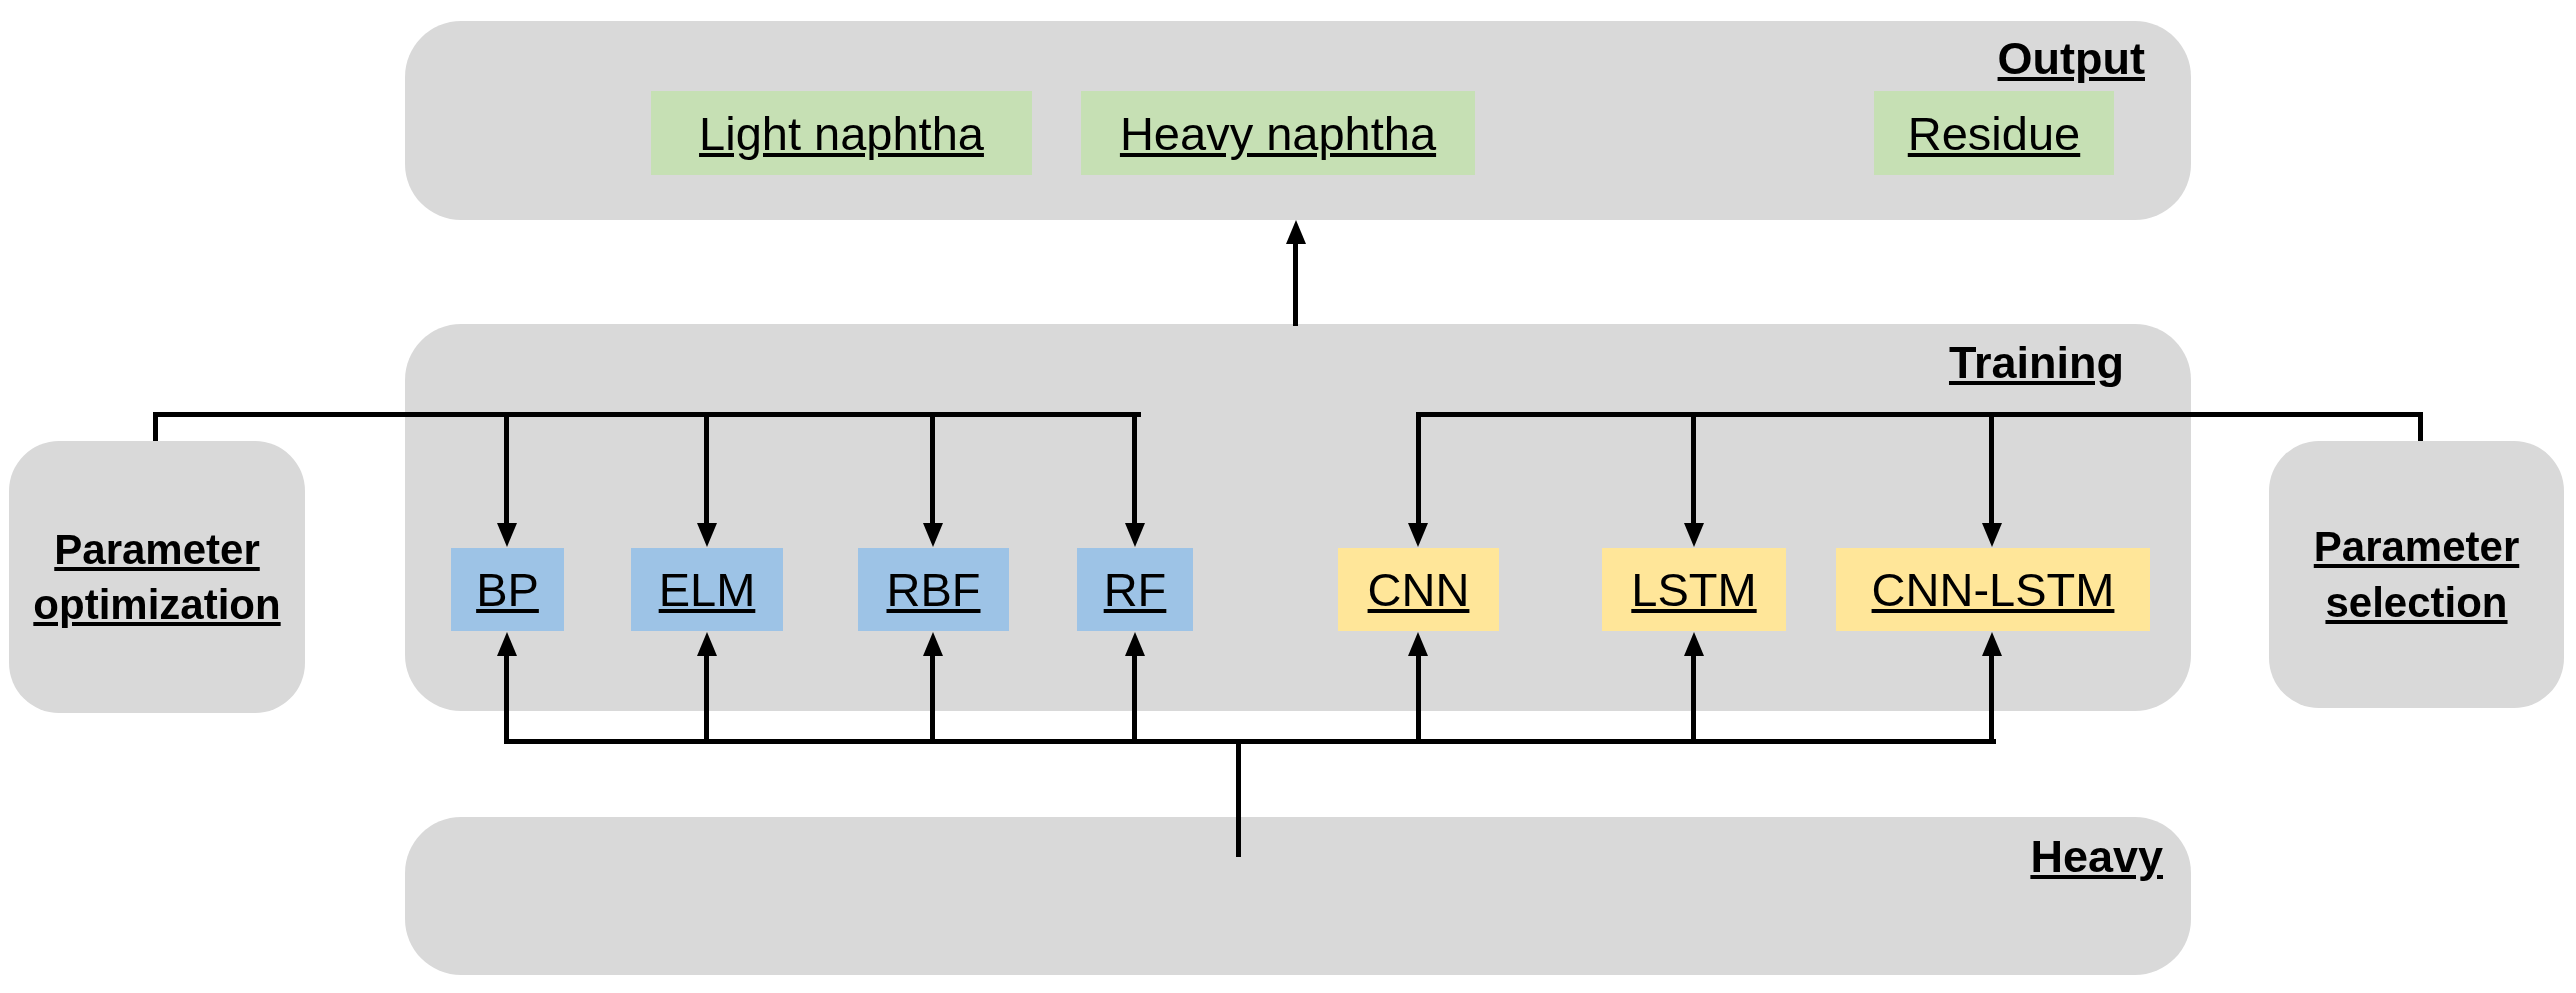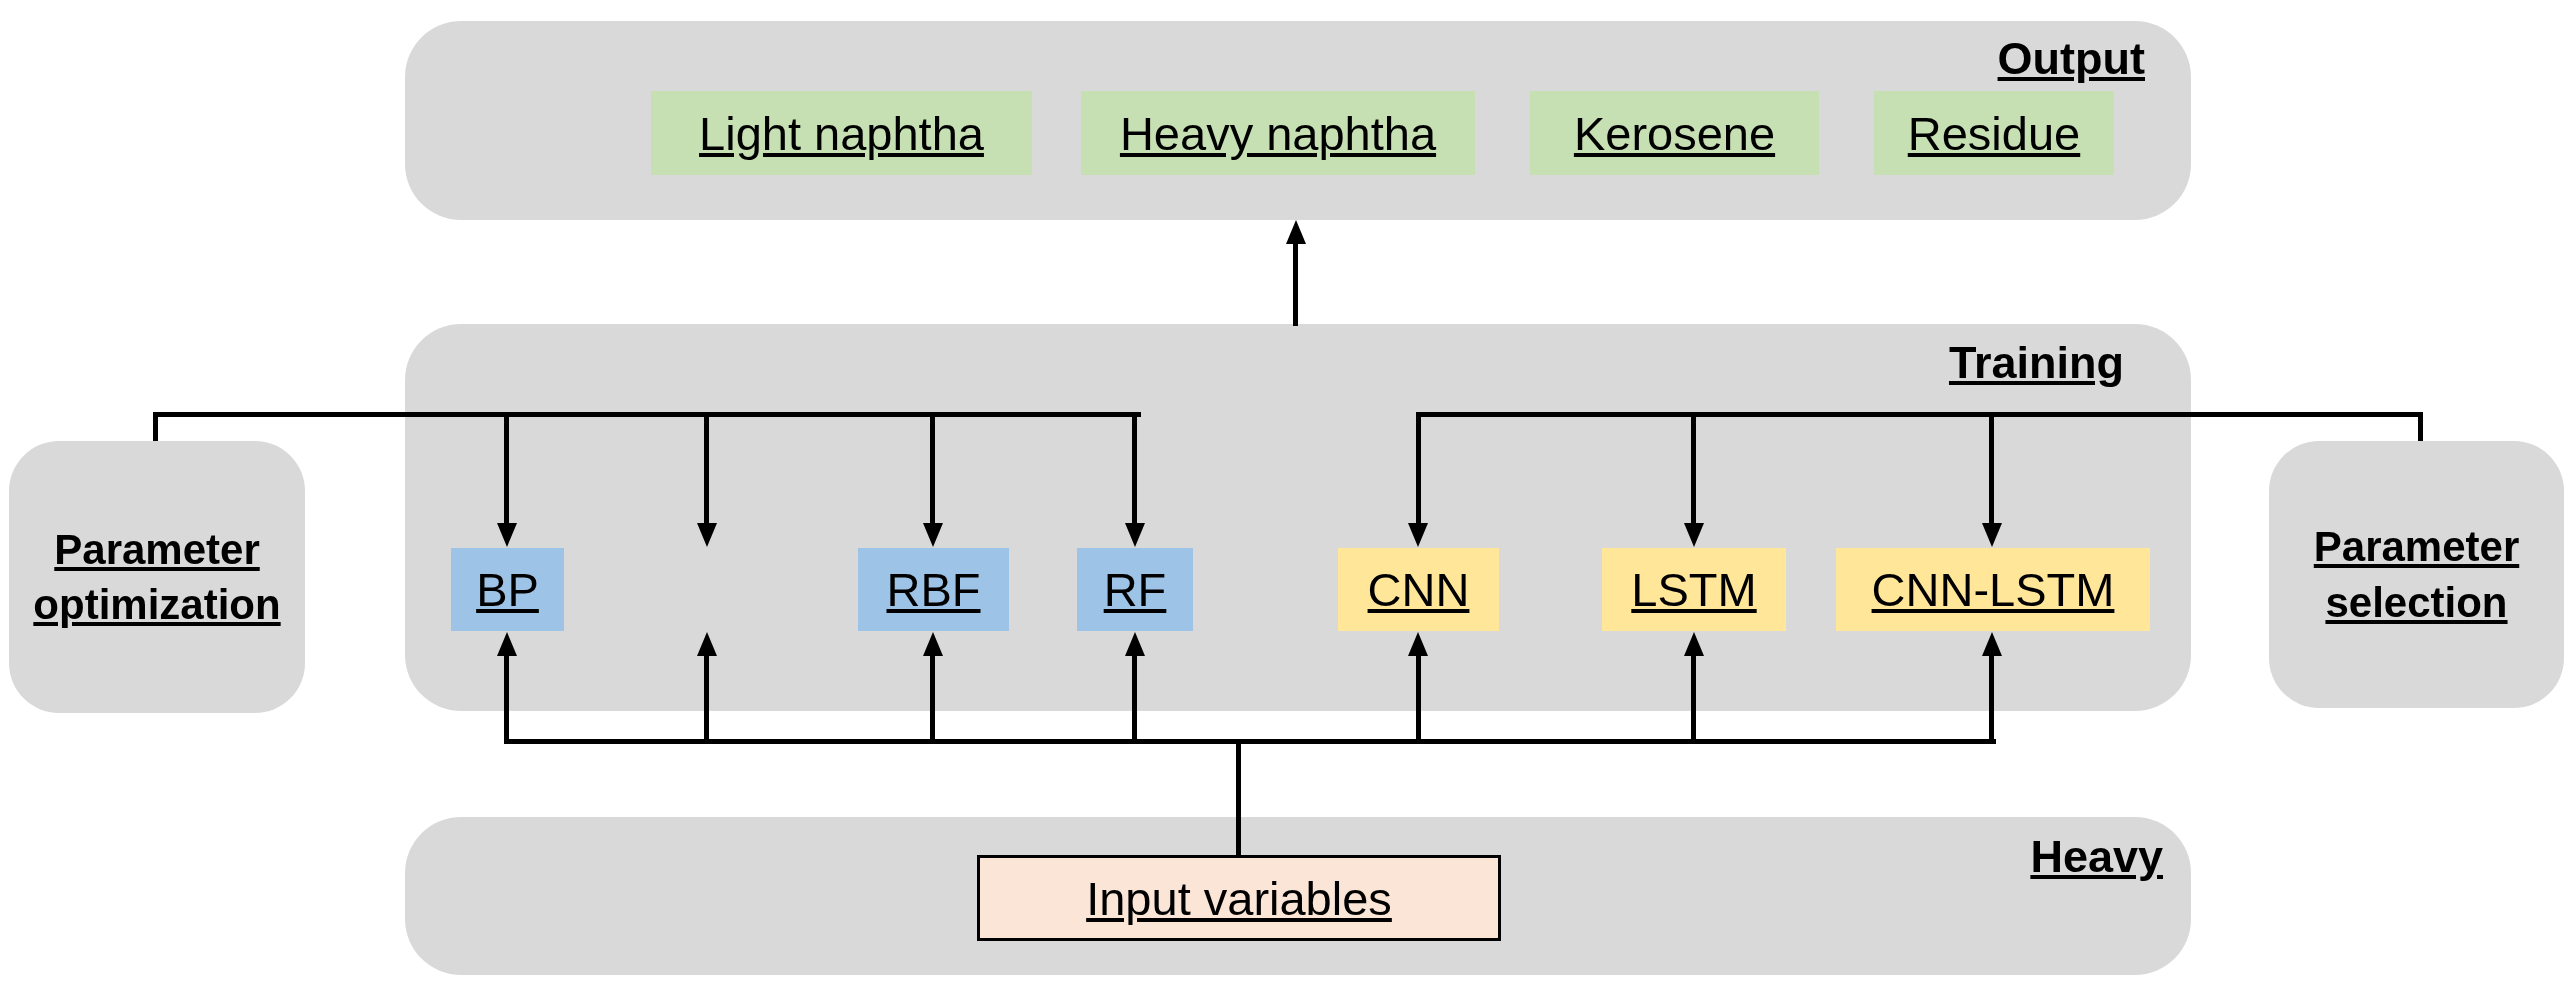--- a/index.html
+++ b/index.html
@@ -33,32 +33,31 @@
 
   <div class="panel-title" style="right:431px; top:33px;">Output</div>
   <div class="panel-title" style="right:452px; top:337px;margin-left:32px;">Training</div>
   <div class="panel-title" style="right:413px; top:831px;">Heavy</div>
 
   <div class="side-box" style="left: 9px; top: 441px; width: 296px; height: 272px; background-color: rgb(217, 217, 217);">Parameter optimization</div>
   <div class="side-box" style="left: 2269px; top: 441px; width: 295px; height: 267px; background-color: rgb(217, 217, 217);">Parameter selection</div>
 
   <div class="box" style="left: 651px; top: 91px; width: 381px; height: 84px; background-color: rgb(198, 224, 180);">Light naphtha</div>
   <div class="box" style="left: 1081px; top: 91px; width: 394px; height: 84px; background-color: rgb(198, 224, 180);">Heavy naphtha</div>
-  <div class="box" style="left: 1530px; top: 91px; width: 289px; height: 84px; background-color: rgb(198, 224, 180);">Kerosene</div>
   <div class="box" style="left: 1874px; top: 91px; width: 240px; height: 84px; background-color: rgb(198, 224, 180);">Residue</div>
 
   <div class="box" style="left: 451px; top: 548px; width: 113px; height: 83px; background-color: rgb(157, 195, 230);">BP</div>
+  <div class="box" style="left: 631px; top: 548px; width: 152px; height: 83px; background-color: rgb(157, 195, 230);">ELM</div>
   <div class="box" style="left: 858px; top: 548px; width: 151px; height: 83px; background-color: rgb(157, 195, 230);">RBF</div>
   <div class="box" style="left: 1077px; top: 548px; width: 116px; height: 83px; background-color: rgb(157, 195, 230);">RF</div>
 
   <div class="box" style="left: 1338px; top: 548px; width: 161px; height: 83px; background-color: rgb(255, 230, 153);">CNN</div>
   <div class="box" style="left: 1602px; top: 548px; width: 184px; height: 83px; background-color: rgb(255, 230, 153);">LSTM</div>
   <div class="box" style="left: 1836px; top: 548px; width: 314px; height: 83px; background-color: rgb(255, 230, 153);">CNN-LSTM</div>
 
-  <div class="box bordered" style="left: 977px; top: 855px; width: 524px; height: 86px; background-color: rgb(251, 229, 214);">Input variables</div>
 
   <div class="line" style="left: 153px; top: 412px; width: 988px; height: 5.4px; background-color: rgb(0, 0, 0);"></div>
   <div class="line" style="left: 153px; top: 412px; width: 5.4px; height: 31px; background-color: rgb(0, 0, 0);"></div>
 
   <div class="line" style="left: 1416px; top: 412px; width: 1007px; height: 5.4px; background-color: rgb(0, 0, 0);"></div>
   <div class="line" style="left: 2418px; top: 412px; width: 5.4px; height: 31px; background-color: rgb(0, 0, 0);"></div>
 
   <div class="line" style="left: 504px; top: 417px; width: 5.4px; height: 107px; background-color: rgb(0, 0, 0);"></div>
   <div class="arrow arrow-down" style="left:497px; top:523px;"></div>
 

